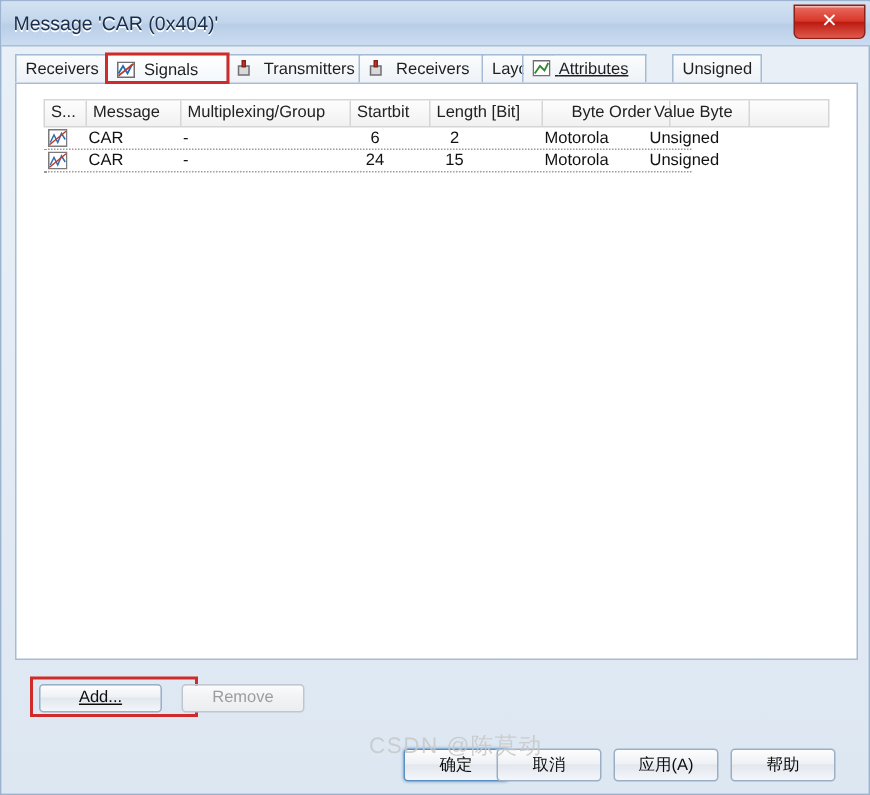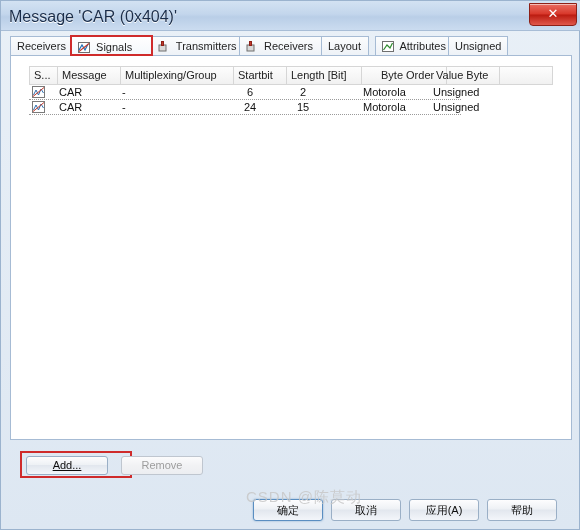--- a/index.html
+++ b/index.html
@@ -29,21 +29,21 @@
     left: 0; top: 0;
     width: 580px;
     height: 30px;
     background: linear-gradient(to bottom, #d3e2f2 0%, #c3d6ec 45%, #b9cee7 55%, #cbdcf0 100%);
     border-bottom: 1px solid #a8bdd6;
     box-sizing: border-box;
   }
   .title-text {
     position: absolute;
     left: 8px; top: 7px;
-    font-size: 16px;
+    font-size: 13px;
     color: #1a2d4a;
     text-shadow: 0 1px 0 #ffffff;
     white-space: nowrap;
   }
   .close-btn {
     position: absolute;
     right: 4px; top: 2px;
     width: 46px; height: 21px;
     background: linear-gradient(to bottom, #e96d62 0%, #d8372a 48%, #bb1b10 52%, #e0584b 100%);
     border: 1px solid #8d2017;
@@ -168,20 +168,21 @@
     box-sizing: border-box;
   }
   .btn.disabled {
     color: #9d9d9d;
     background: linear-gradient(to bottom, #fbfbfc 0%, #f1f2f4 50%, #eceef1 100%);
     border-color: #bfc6cf;
   }
   .btn.default {
     border: 1px solid #5a8ec1;
     box-shadow: 0 0 2px rgba(90,142,193,0.7);
+    margin-left: 16px;
   }
   .btn-highlight {
     position: absolute;
     border: 2px solid #cf2b2b;
     box-sizing: border-box;
   }
   .underline-u {
     text-decoration: underline;
   }
   
@@ -239,21 +240,21 @@
           <rect x="3.5" y="0.5" width="2" height="4" fill="#c0392b" stroke="#8d2017"></rect>
         </svg>
       </span>
       <span>Receivers</span>
     </div>
 
     <div class="tab" style="left:311px; width:48px;">
       <span>Layout</span>
     </div>
 
-    <div class="tab" style="left:365px; width:83px;">
+    <div class="tab" style="left:338px; width:83px;text-decoration:underline;">
       <span class="tico">
         <svg width="12" height="11" viewBox="0 0 12 11">
           <rect x="0.5" y="0.5" width="11" height="10" fill="#ffffff" stroke="#6f6f6f"></rect>
           <path d="M1.5 9 L5 4 L8 7 L10.5 2" stroke="#2e8b2e" fill="none" stroke-width="1.2"></path>
         </svg>
       </span>
       <span>Attributes</span>
     </div>
 
     <div class="tab" style="left:438px; width:60px;">

